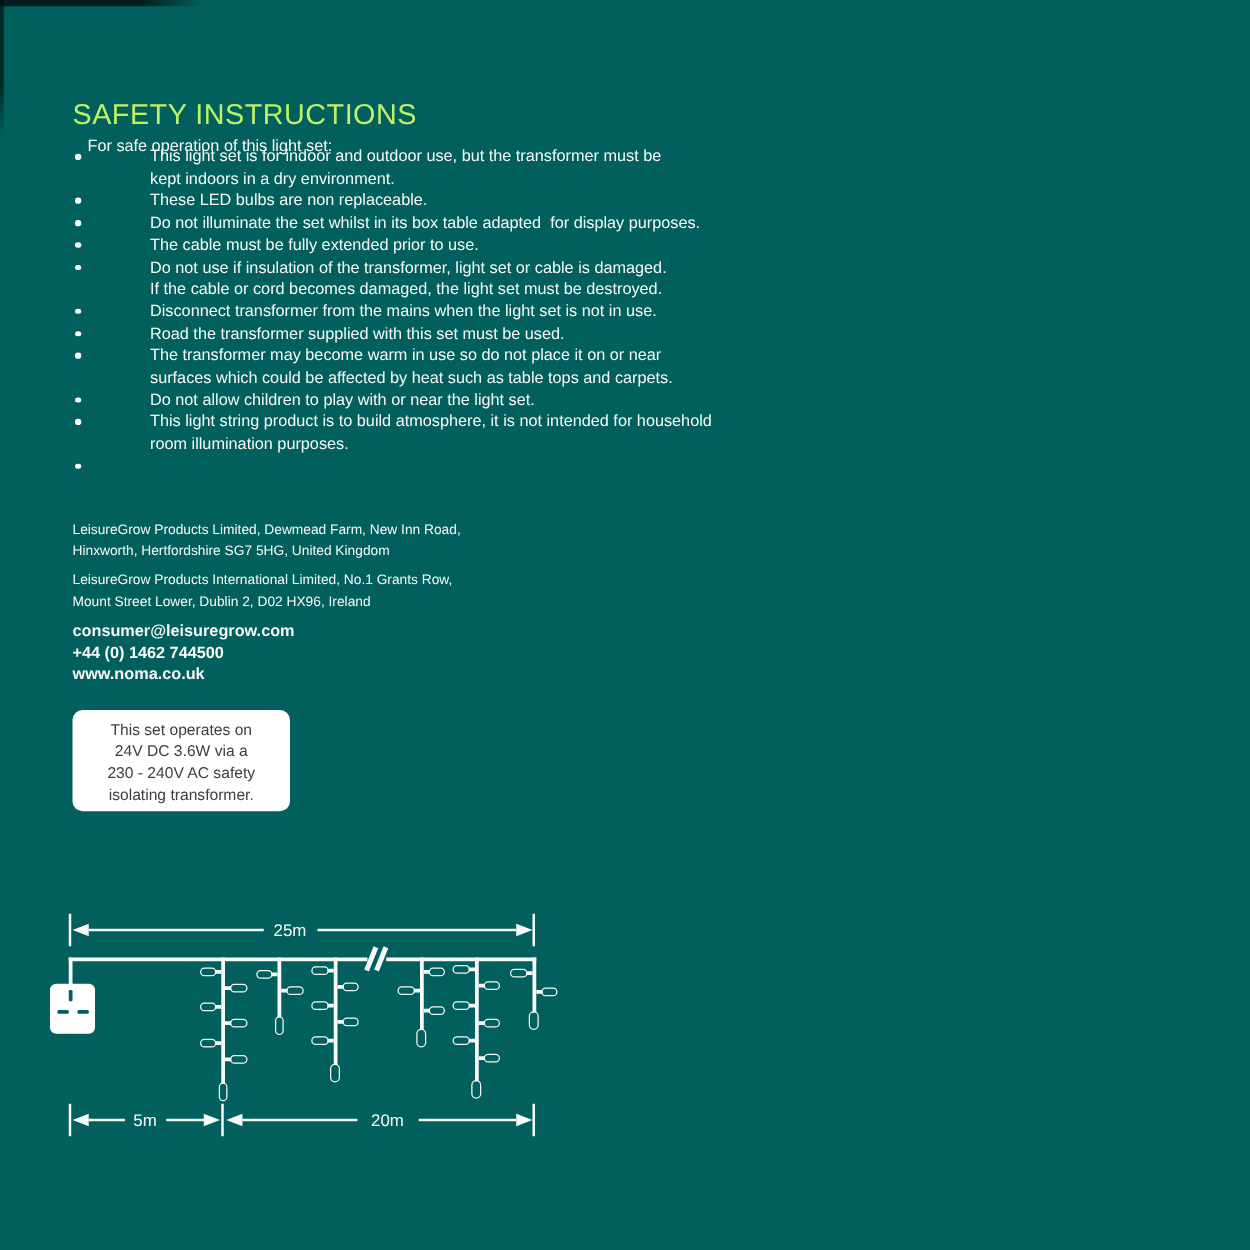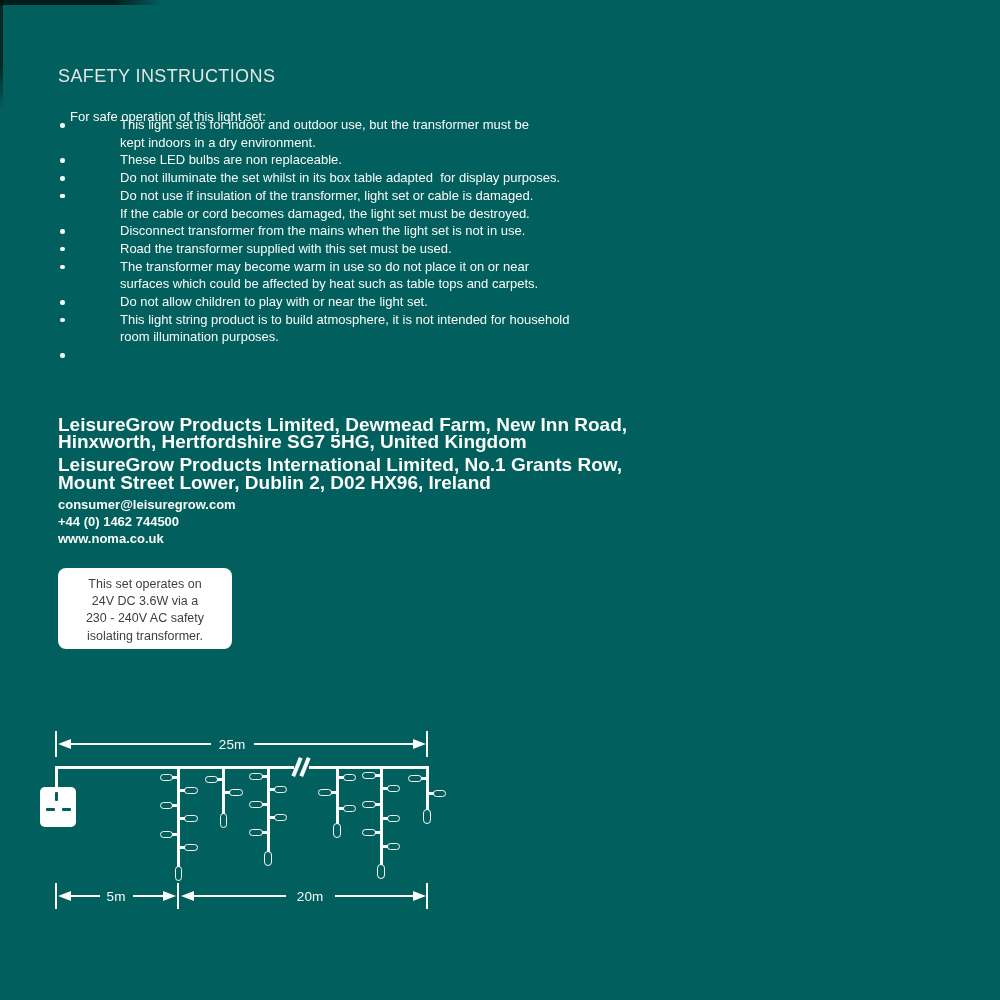--- a/index.html
+++ b/index.html
@@ -5,34 +5,34 @@
   html,body{margin:0;padding:0;}
   body{
     width:1000px;height:1000px;position:relative;overflow:hidden;
     background:#015F5D;
     color:#FAFBF8;
     font-family:"Liberation Sans", sans-serif;
     -webkit-font-smoothing:antialiased;
   }
   
   .title{
-    position:absolute;left:58px;top:66px;margin:0;
-    font-size:18px;font-weight:400;letter-spacing:.4px;color:#e5e5e5;
+    position:absolute;left:58px;top:78px;margin:0;
+    font-size:23px;font-weight:400;letter-spacing:.4px;color:#bef264;
   }
   .intro{position:absolute;left:58px;top:97px;margin:12px;font-size:13px;}
   ul.bullets{position:absolute;left:58px;top:116px;margin:0;padding:0;list-style:none;width:620px;}
   ul.bullets li{display:flex;font-size:13px;line-height:17.7px;}
   .dot{flex:0 0 62px;position:relative;}
   .dot::after{
     content:"";position:absolute;left:2px;top:7px;width:4.5px;height:4.5px;
     border-radius:50%;background:#FAFBF8;
   }
   .btext{white-space:pre;}
   .addr-wrap{position:absolute;left:58px;top:416px;}
-  .addr-wrap p{margin:0 0 5.5px 0;font-size:19px;line-height:17.4px;white-space:pre;font-weight:bold;}
+  .addr-wrap p{margin:0 0 5.5px 0;font-size:11px;line-height:17.4px;white-space:pre;}
   .contact-wrap{position:absolute;left:58px;top:496px;font-weight:bold;}
   .contact-wrap div{font-size:13px;line-height:17px;white-space:pre;}
   .pbox{
     position:absolute;left:58px;top:568px;width:174px;height:81px;
     background:#FFFFFF;border-radius:8px;box-sizing:border-box;
     padding-top:8px;text-align:center;color:#3E3E3E;
   }
   .pbox div{font-size:12.5px;line-height:17.2px;white-space:pre;}
   
   #diagram{position:absolute;inset:0;}
@@ -68,20 +68,24 @@
     <li>
     <span class="dot"></span>
     <span class="btext">These LED bulbs are non replaceable.</span>
   </li>
     <li>
     <span class="dot"></span>
     <span class="btext">Do not illuminate the set whilst in its box table adapted  for display purposes.</span>
   </li>
     <li>
     <span class="dot"></span>
+  </li>
+    <li>
+    <span class="dot"></span>
+    <span class="btext">The cable must be fully extended prior to use.</span>
   </li>
     <li>
     <span class="dot"></span>
     <span class="btext">Do not use if insulation of the transformer, light set or cable is damaged.
 If the cable or cord becomes damaged, the light set must be destroyed.</span>
   </li>
     <li>
     <span class="dot"></span>
     <span class="btext">Disconnect transformer from the mains when the light set is not in use.</span>
   </li>

